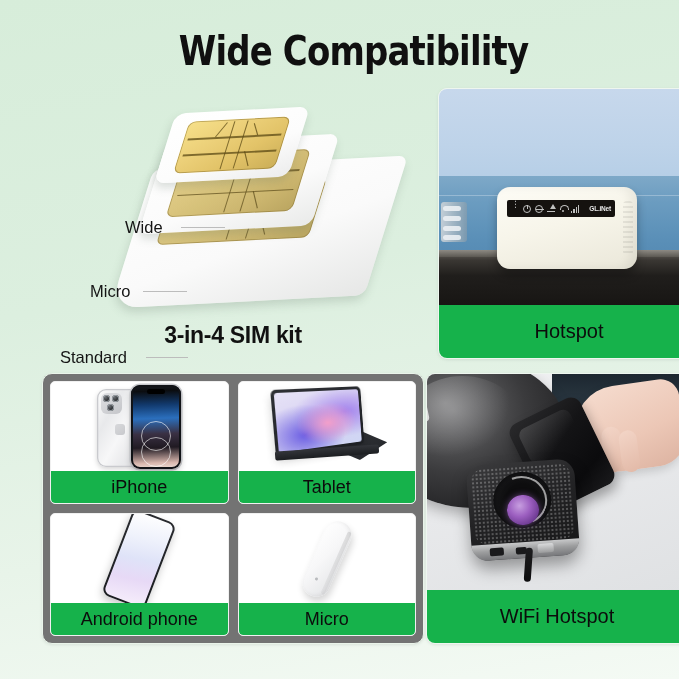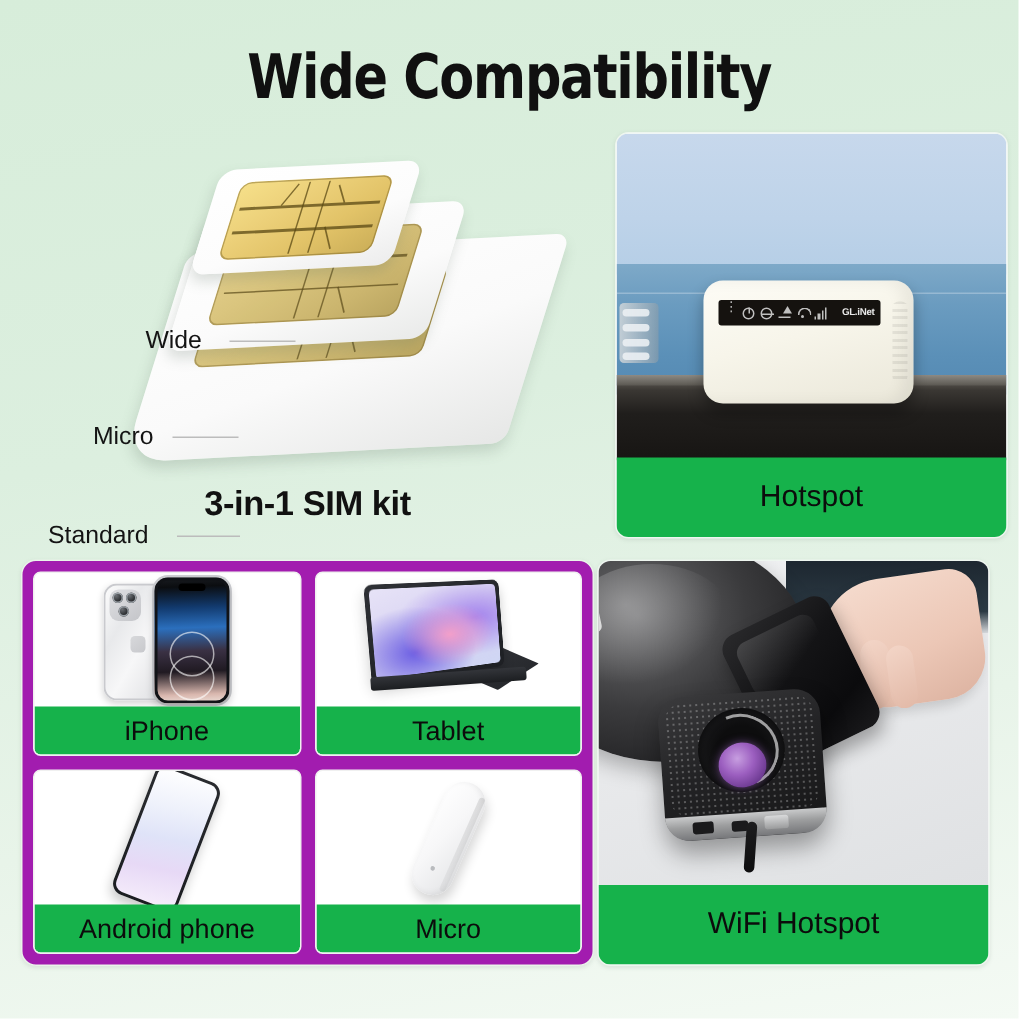--- a/index.html
+++ b/index.html
@@ -19,21 +19,21 @@
     font-size: 41px;
     font-weight: 700;
     color: #101010;
     letter-spacing: -0.9px;
     padding-top: 27px;
     font-family: "DejaVu Sans Condensed", "Liberation Sans Narrow", "Liberation Sans", sans-serif;
     transform: scaleX(0.92);
   }
 
   
-  .stage { position: absolute; inset: 0; }
+  .stage { position: absolute; inset: 0; margin-left: 28px; }
 
   
   .sim-zone { position: absolute; left: 14px; top: 96px; width: 382px; height: 270px; }
   .sim-art  { position: absolute; left: 0; top: 0; width: 382px; height: 222px; }
 
   .simcard {
     position: absolute;
     background: linear-gradient(150deg,#ffffff 0%,#fdfdfd 45%,#ececec 100%);
     border-radius: 10px;
     box-shadow: 0 5px 9px rgba(90,110,95,0.22);
@@ -252,21 +252,21 @@
   .hs-edge b:nth-child(2){ left:44px; width:11px; height:7px; }
   .hs-edge b:nth-child(3){ left:66px; width:16px; height:9px;
     background: linear-gradient(180deg,#d9dadb,#9a9b9c); }
   .hs-cable { position:absolute; left:52px; bottom:-24px; width:7px; height:34px;
     background: linear-gradient(180deg,#1d1d1f,#0d0d0e); border-radius:4px;
     transform: rotate(8deg); }
 
   
   #devices-card {
     left: 14px; top: 373px; width: 382px; height: 271px;
-    background:#a21caf; padding: 7px; border-radius: 10px;
+    background:#737373; padding: 7px; border-radius: 10px;
     border:1px solid #eaf4ea;
   }
   .dev-grid {
     position:absolute; inset:7px;
     display:grid; grid-template-columns: 1fr 1fr; grid-template-rows: 1fr 1fr;
     gap: 9px;
   }
   .dev-tile { position:relative; background:#fff; border-radius:5px;
               border:1px solid #f0f0f0; overflow:hidden; }
   .dev-pic { position:absolute; left:0; right:0; top:0; bottom:32px;
@@ -401,21 +401,21 @@
     </div>
 
     <div class="leader ld-nano"></div>
     <div class="leader ld-micro"></div>
     <div class="leader ld-standard"></div>
 
     <div class="sim-label lbl-nano">Wide</div>
     <div class="sim-label lbl-micro">Micro</div>
     <div class="sim-label lbl-standard">Standard</div>
 
-    <div class="sim-caption">3-in-1 SIM kit</div>
+    <div class="sim-caption">3-in-4 SIM kit</div>
   </div>
 
   <div class="card" id="router-card">
     <div class="photo">
       <div class="sky"></div>
       <div class="sea"></div>
       <div class="deck"></div>
       <div class="rail">
         <span style="top:4px"></span>
           <span style="top:14px"></span>

